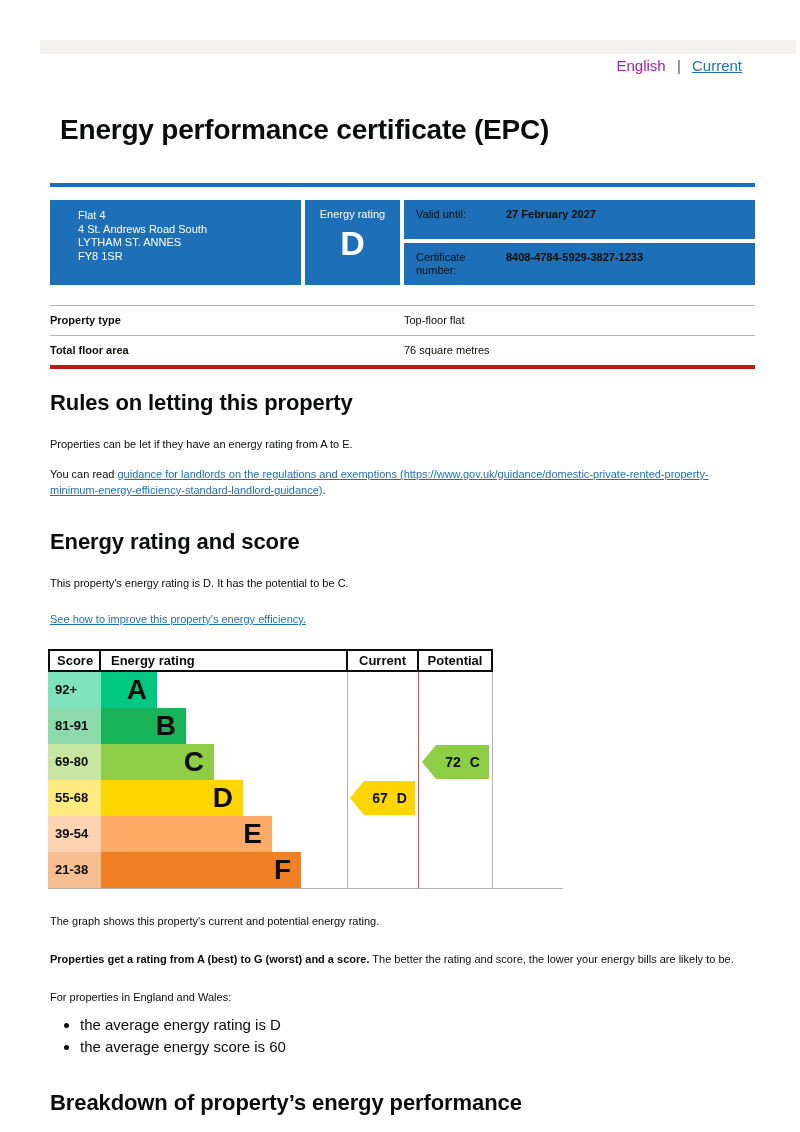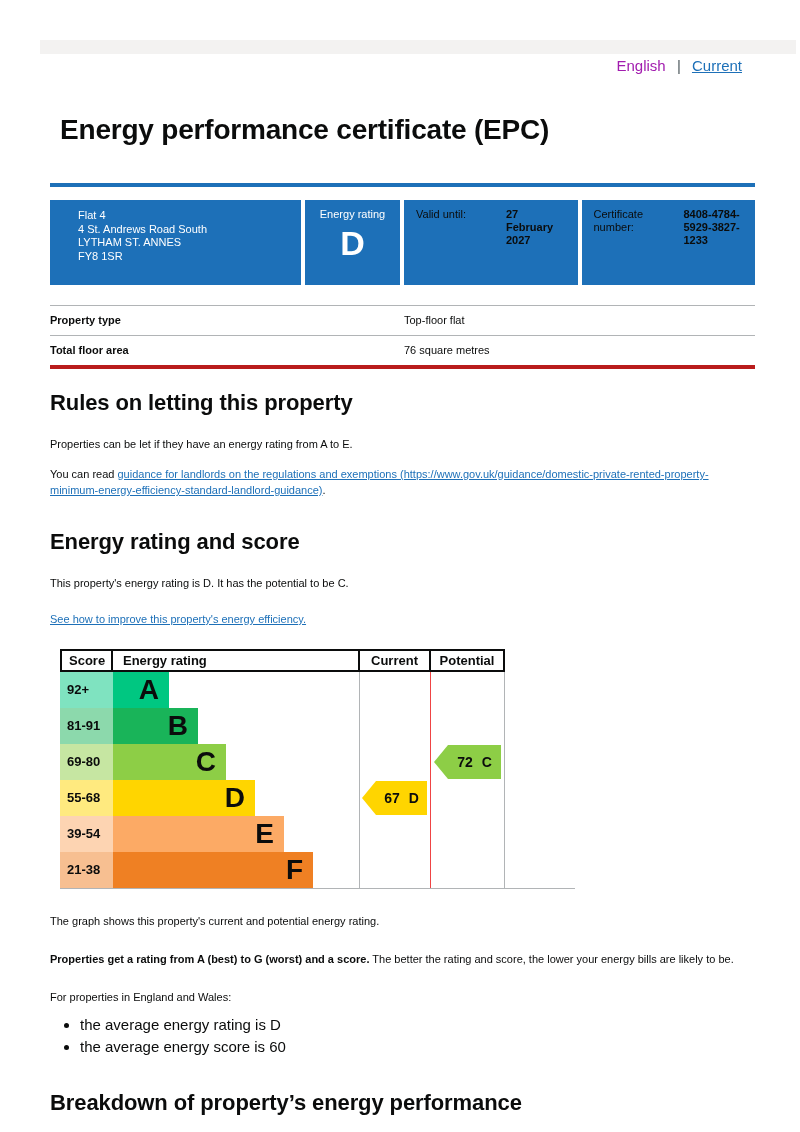--- a/index.html
+++ b/index.html
@@ -19,42 +19,42 @@
   .page-title { margin: 40px 0 0 60px; font-size: 28px; font-weight: bold; letter-spacing: -0.2px; }
 
   .blue-rule { margin: 37px 0 0 50px; width: 705px; height: 4px; background: #1d70b8; }
 
   .cert-box { margin: 13px 0 0 50px; width: 705px; height: 85px; display: flex; gap: 4px; }
   .cert-panel { background: #1d70b8; color: #fff; }
   .cert-address { flex: 0 0 251px; padding: 9px 28px; font-size: 11px; line-height: 13.5px; }
   .cert-rating { flex: 0 0 95px; text-align: center; padding-top: 8px; }
   .cert-rating .lbl { font-size: 11px; }
   .cert-rating .big { font-size: 34px; font-weight: bold; line-height: 40px; margin-top: 3px; }
-  .cert-right { flex: 1; display: flex; flex-direction: row; gap: 4px; background: transparent; }
+  .cert-right { flex: 1; display: flex; flex-direction: column; gap: 4px; background: transparent; }
   .cert-row { flex: 1; background: #1d70b8; display: flex; padding: 8px 12px; font-size: 11px; line-height: 13px; }
   .cert-row .lbl { flex: 0 0 90px; }
   .cert-row .val { font-weight: bold; }
 
   .prop-table { margin: 20px 0 0 50px; width: 705px; font-size: 11px; }
   .prop-row { display: flex; border-top: 1px solid #b1b4b6; padding: 8px 0 9px 0; }
   .prop-row:last-child { border-bottom: 4px solid #b91c1c; }
   .prop-label { flex: 0 0 354px; font-weight: bold; }
 
   .h2 { margin-left: 50px; font-size: 22px; font-weight: bold; letter-spacing: -0.1px; }
   .h2.rules { margin-top: 21px; }
   .h2.rating { margin-top: 31px; }
   .h2.breakdown { margin-top: 35px; }
   .small-para { margin-left: 50px; width: 705px; font-size: 11px; line-height: 16px; }
   .mt20 { margin-top: 20px; }
   .mt14 { margin-top: 14px; }
   .mt22 { margin-top: 22px; }
   .mt24 { margin-top: 24px; }
 
   
-  .epc-chart { margin: 22px 0 0 60px; width: 515px; }
+  .epc-chart { margin: 22px 0 0 48px; width: 515px; }
   .chart-header { display: flex; font-size: 13px; font-weight: bold; }
   .hcell { border: 2px solid #0b0c0c; border-left: none; height: 23px; line-height: 19px; }
   .hcell:first-child { border-left: 2px solid #0b0c0c; }
   .h-score { width: 53px; padding-left: 7px; }
   .h-rating { width: 247px; padding-left: 10px; }
   .h-current { width: 71px; text-align: center; }
   .h-potential { width: 74px; text-align: center; }
 
   .chart-row { display: flex; height: 36px; }
   .score-cell { width: 53px; font-size: 13px; font-weight: bold; line-height: 36px; padding-left: 7px; }

